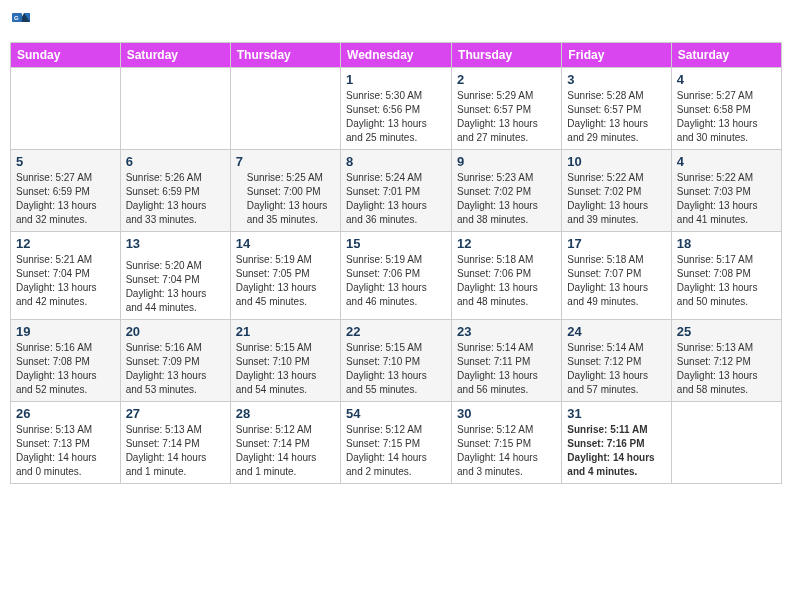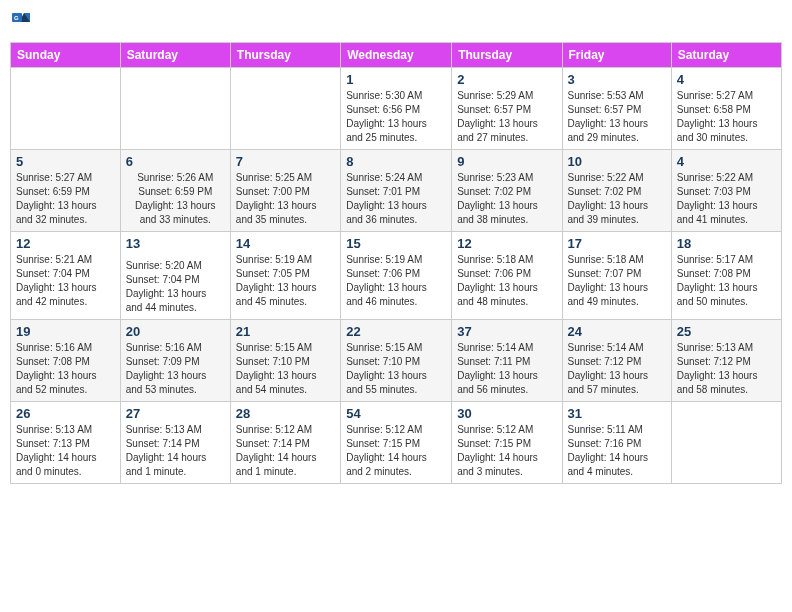--- a/index.html
+++ b/index.html
@@ -138,21 +138,21 @@
           </td>
           <td>
             <div class="day-number">2</div>
             <div class="day-info" style="white-space: pre-line;">Sunrise: 5:29 AM
 Sunset: 6:57 PM
 Daylight: 13 hours
 and 27 minutes.</div>
           </td>
           <td>
             <div class="day-number">3</div>
-            <div class="day-info" style="white-space: pre-line;">Sunrise: 5:53 AM
+            <div class="day-info" style="white-space: pre-line;">Sunrise: 5:28 AM
 Sunset: 6:57 PM
 Daylight: 13 hours
 and 29 minutes.</div>
           </td>
           <td>
             <div class="day-number">4</div>
             <div class="day-info" style="white-space: pre-line;">Sunrise: 5:27 AM
 Sunset: 6:58 PM
 Daylight: 13 hours
 and 30 minutes.</div>
@@ -161,28 +161,28 @@
         <tr>
           <td>
             <div class="day-number">5</div>
             <div class="day-info" style="white-space: pre-line;">Sunrise: 5:27 AM
 Sunset: 6:59 PM
 Daylight: 13 hours
 and 32 minutes.</div>
           </td>
           <td>
             <div class="day-number">6</div>
-            <div class="day-info" style="white-space: pre-line; text-align: center;">Sunrise: 5:26 AM
+            <div class="day-info" style="white-space: pre-line;">Sunrise: 5:26 AM
 Sunset: 6:59 PM
 Daylight: 13 hours
 and 33 minutes.</div>
           </td>
           <td>
             <div class="day-number">7</div>
-            <div class="day-info" style="white-space: pre-line;">Sunrise: 5:25 AM
+            <div class="day-info" style="white-space: pre-line; margin-left: 11px;">Sunrise: 5:25 AM
 Sunset: 7:00 PM
 Daylight: 13 hours
 and 35 minutes.</div>
           </td>
           <td>
             <div class="day-number">8</div>
             <div class="day-info" style="white-space: pre-line;">Sunrise: 5:24 AM
 Sunset: 7:01 PM
 Daylight: 13 hours
 and 36 minutes.</div>
@@ -283,21 +283,21 @@
 and 54 minutes.</div>
           </td>
           <td>
             <div class="day-number">22</div>
             <div class="day-info" style="white-space: pre-line;">Sunrise: 5:15 AM
 Sunset: 7:10 PM
 Daylight: 13 hours
 and 55 minutes.</div>
           </td>
           <td>
-            <div class="day-number">37</div>
+            <div class="day-number">23</div>
             <div class="day-info" style="white-space: pre-line;">Sunrise: 5:14 AM
 Sunset: 7:11 PM
 Daylight: 13 hours
 and 56 minutes.</div>
           </td>
           <td>
             <div class="day-number">24</div>
             <div class="day-info" style="white-space: pre-line;">Sunrise: 5:14 AM
 Sunset: 7:12 PM
 Daylight: 13 hours
@@ -342,21 +342,21 @@
           </td>
           <td>
             <div class="day-number">30</div>
             <div class="day-info" style="white-space: pre-line;">Sunrise: 5:12 AM
 Sunset: 7:15 PM
 Daylight: 14 hours
 and 3 minutes.</div>
           </td>
           <td>
             <div class="day-number">31</div>
-            <div class="day-info" style="white-space: pre-line;">Sunrise: 5:11 AM
+            <div class="day-info" style="white-space: pre-line; font-weight: bold;">Sunrise: 5:11 AM
 Sunset: 7:16 PM
 Daylight: 14 hours
 and 4 minutes.</div>
           </td>
           <td class="empty-cell"></td>
         </tr>
       </tbody>
   </table>
 </div>
 

